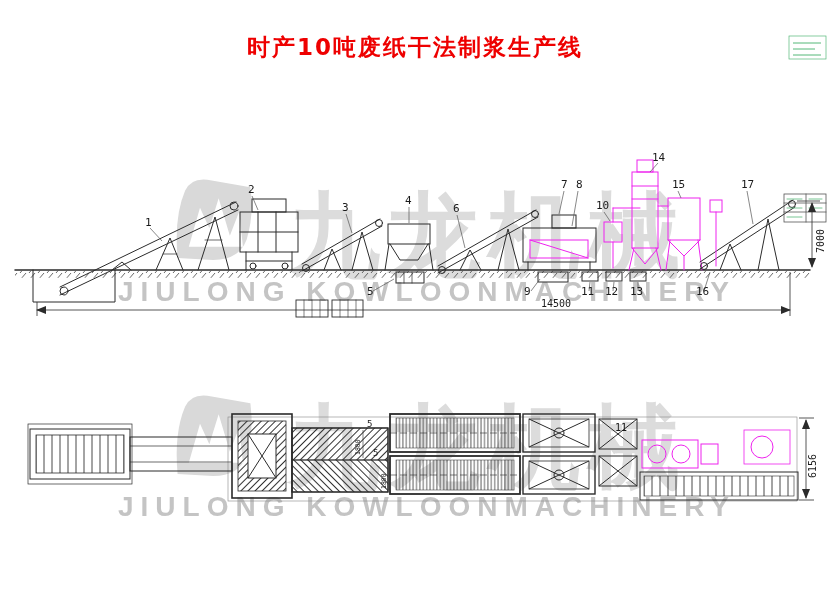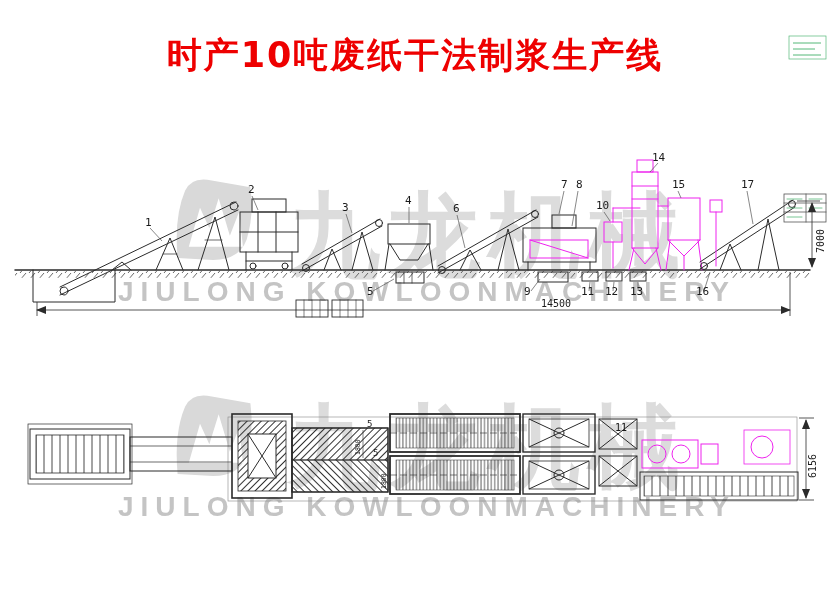--- a/index.html
+++ b/index.html
@@ -1,21 +1,21 @@
 <!DOCTYPE html>
 <html><head>
 <meta charset="utf-8">
 <style>
   * { margin:0; padding:0; box-sizing:border-box; }
   html,body { width:830px; height:600px; background:#ffffff; overflow:hidden;
               font-family:"Liberation Sans", sans-serif; }
   .page { position:relative; width:830px; height:600px; background:#ffffff; }
 
   .title { position:absolute; top:32px; left:0; width:100%; text-align:center;
-           font-size:35px; font-weight:bold; color:#ee0000; letter-spacing:2px;
+           font-size:23px; font-weight:bold; color:#ee0000; letter-spacing:2px;
            font-family:"DejaVu Sans", "Liberation Sans", sans-serif; z-index:3; }
 
   .watermark { position:absolute; top:0; left:0; width:830px; height:519px; z-index:1; }
   .wm-logo { position:absolute; width:84px; height:98px; }
   .wm-cn { position:absolute; font-size:92px; font-weight:bold; color:#dcdcdc;
            letter-spacing:8px; white-space:nowrap; line-height:1;
            font-family:"DejaVu Sans", sans-serif; }
   .wm-en { position:absolute; left:12px; width:830px; text-align:center;
            font-size:28px; font-weight:bold; color:#c4c4c4; letter-spacing:7px;
            white-space:nowrap; font-family:"Liberation Sans", sans-serif; }

